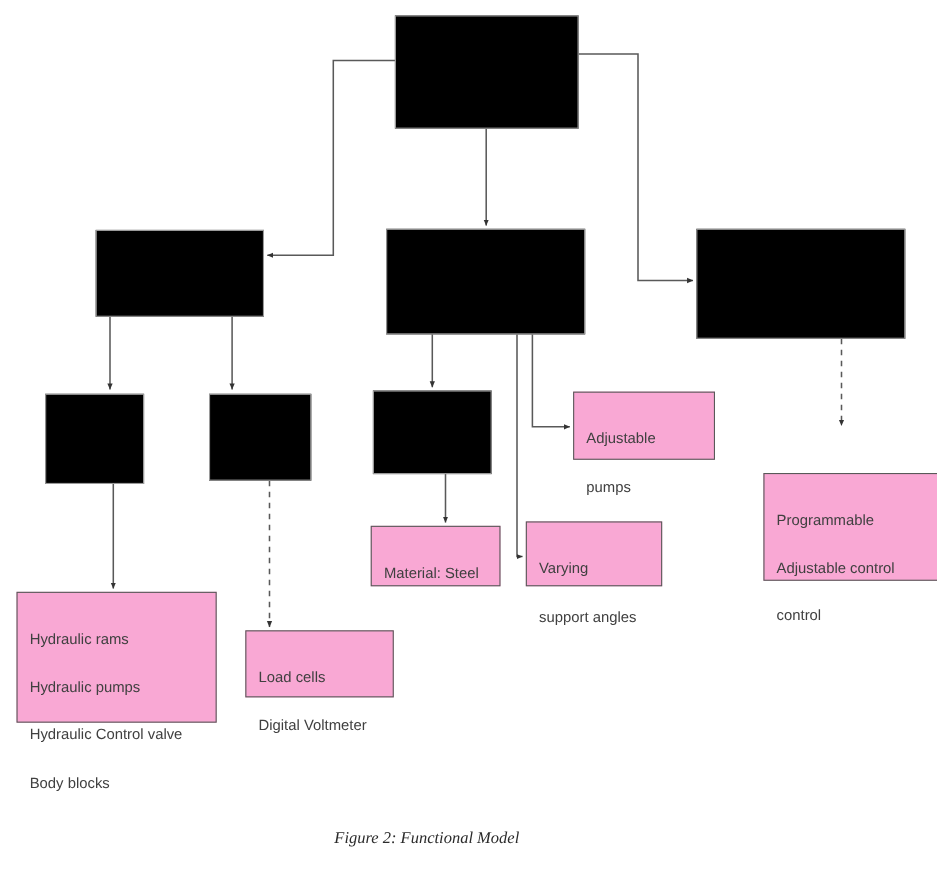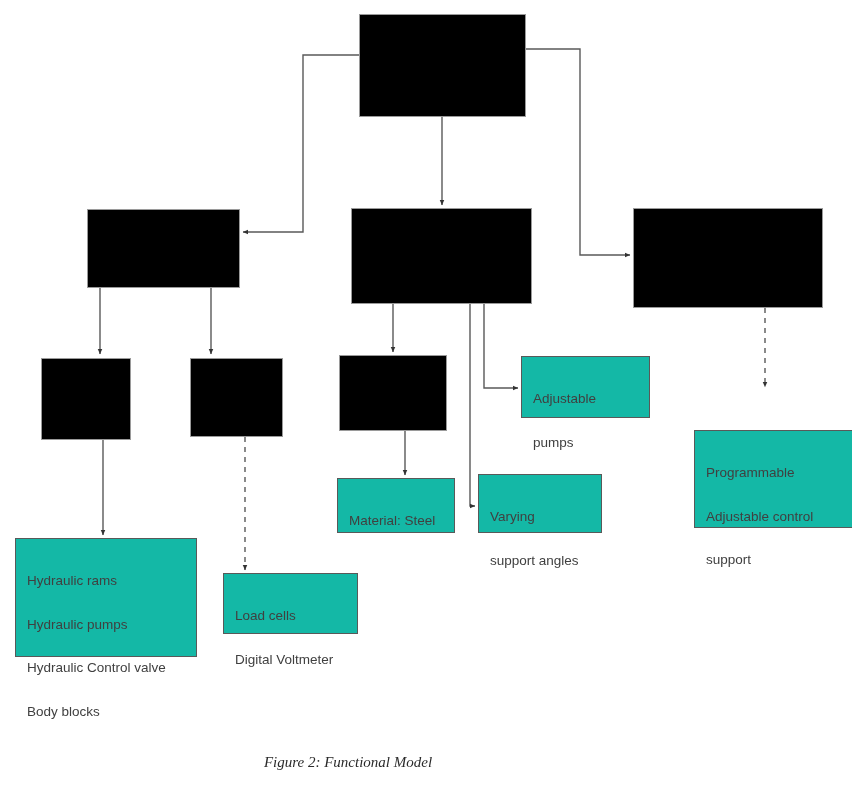--- a/index.html
+++ b/index.html
@@ -31,21 +31,21 @@
   
   .blk {
     position: absolute;
     background: #000000;
     border: 1px solid #9a9a9a;
     box-sizing: border-box;
   }
   
   .lblbox {
     position: absolute;
-    background: #14b8a6;
+    background: #f9a8d4;
     border: 1px solid #595959;
     box-sizing: border-box;
     padding: 9px 13px 6px 11px;
     color: #404040;
     font-size: 13.5px;
     line-height: 1.62;
     font-family: "Liberation Sans", sans-serif;
     white-space: pre-line;
   }
   .lblbox .ln {
@@ -56,20 +56,21 @@
   #caption {
     position: absolute;
     left: 0;
     top: 754px;
     width: 696px;
     text-align: center;
     font-family: "Liberation Serif", serif;
     font-style: italic;
     font-size: 15px;
     color: #2b2b2b;
+    padding-left: 40px;
   }
 </style>
 </head>
 <body>
 
 <div id="canvas">
 
   <svg id="connectors" viewBox="0 0 852 790" width="852" height="790">
     <defs>
       <marker id="arrow" markerWidth="7" markerHeight="7" refX="5.4" refY="3" orient="auto" markerUnits="userSpaceOnUse">
@@ -119,21 +120,21 @@
   <div class="blk" style="left:339px; top:355px; width:108px; height:76px;"></div>
 
   <div class="lblbox" style="left:521px; top:356px; width:129px; height:62px;">
     <span class="ln">Adjustable</span>
     <span class="ln">pumps</span>
   </div>
 
   <div class="lblbox" style="left:694px; top:390px; width:164px; height:98px;margin-top:40px;">
     <span class="ln">Programmable</span>
     <span class="ln">Adjustable control</span>
-    <span class="ln">support</span>
+    <span class="ln">control</span>
   </div>
 
   <div class="lblbox" style="left:337px; top:478px; width:118px; height:55px;">
     <span class="ln">Material: Steel</span>
   </div>
 
   <div class="lblbox" style="left:478px; top:474px; width:124px; height:59px;">
     <span class="ln">Varying</span>
     <span class="ln">support angles</span>
   </div>

